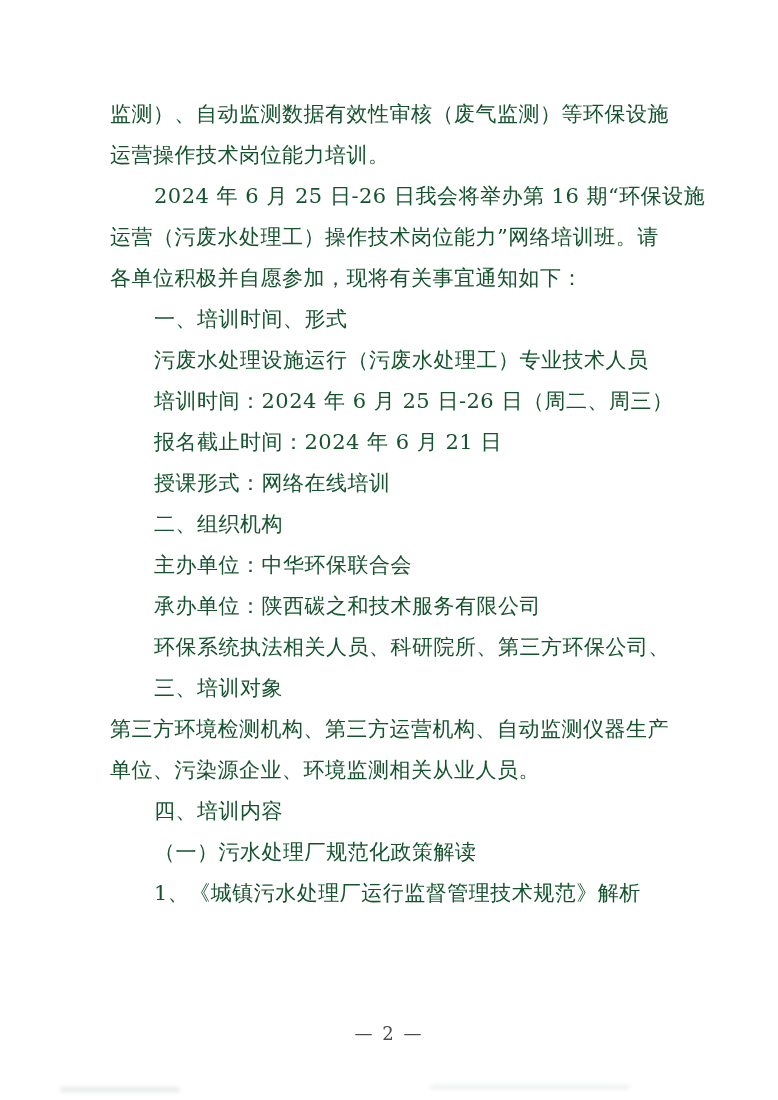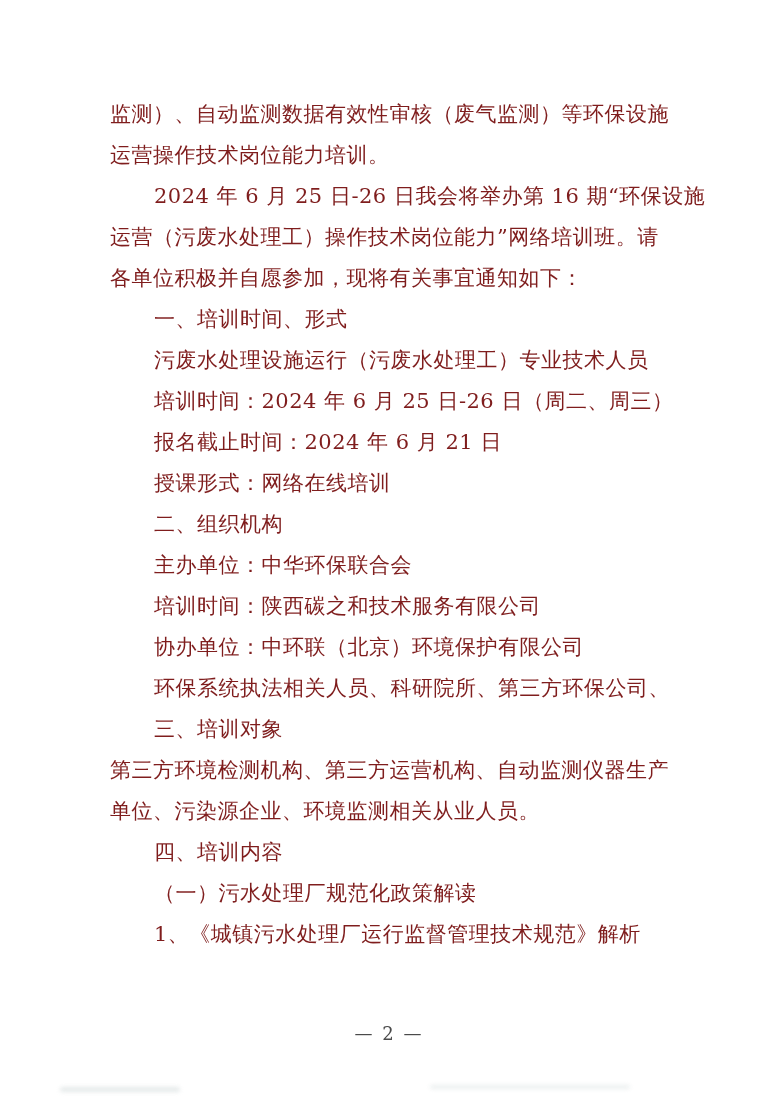--- a/index.html
+++ b/index.html
@@ -13,21 +13,21 @@
     height: 1100px;
     background: #ffffff;
     overflow: hidden;
     font-family: "DejaVu Serif", "Liberation Serif", serif;
   }
   .doc-body {
     position: absolute;
     left: 110px;
     top: 94px;
     width: 558px;
-    color: #7f1d1d;
+    color: #14532d;
     font-size: 21px;
     line-height: 41px;
     letter-spacing: 0.5px;
   }
   .line {
     height: 41px;
     white-space: nowrap;
     text-align: left;
   }
   .line.indent {
@@ -74,22 +74,21 @@
       <div class="line indent">2024 年 6 月 25 日-26 日我会将举办第 16 期“环保设施</div>
       <div class="line">运营（污废水处理工）操作技术岗位能力”网络培训班。请</div>
       <div class="line">各单位积极并自愿参加，现将有关事宜通知如下：</div>
       <div class="line indent">一、培训时间、形式</div>
       <div class="line indent">污废水处理设施运行（污废水处理工）专业技术人员</div>
       <div class="line indent">培训时间：2024 年 6 月 25 日-26 日（周二、周三）</div>
       <div class="line indent">报名截止时间：2024 年 6 月 21 日</div>
       <div class="line indent">授课形式：网络在线培训</div>
       <div class="line indent">二、组织机构</div>
       <div class="line indent">主办单位：中华环保联合会</div>
-      <div class="line indent">培训时间：陕西碳之和技术服务有限公司</div>
-      <div class="line indent">协办单位：中环联（北京）环境保护有限公司</div>
+      <div class="line indent">承办单位：陕西碳之和技术服务有限公司</div>
       <div class="line indent">环保系统执法相关人员、科研院所、第三方环保公司、</div>
       <div class="line indent">三、培训对象</div>
       <div class="line">第三方环境检测机构、第三方运营机构、自动监测仪器生产</div>
       <div class="line">单位、污染源企业、环境监测相关从业人员。</div>
       <div class="line indent">四、培训内容</div>
       <div class="line indent">（一）污水处理厂规范化政策解读</div>
       <div class="line indent">1、《城镇污水处理厂运行监督管理技术规范》解析</div>
     </div>
   <div class="page-number">— 2 —</div>
   <div class="scan-smudge smudge-left"></div>

